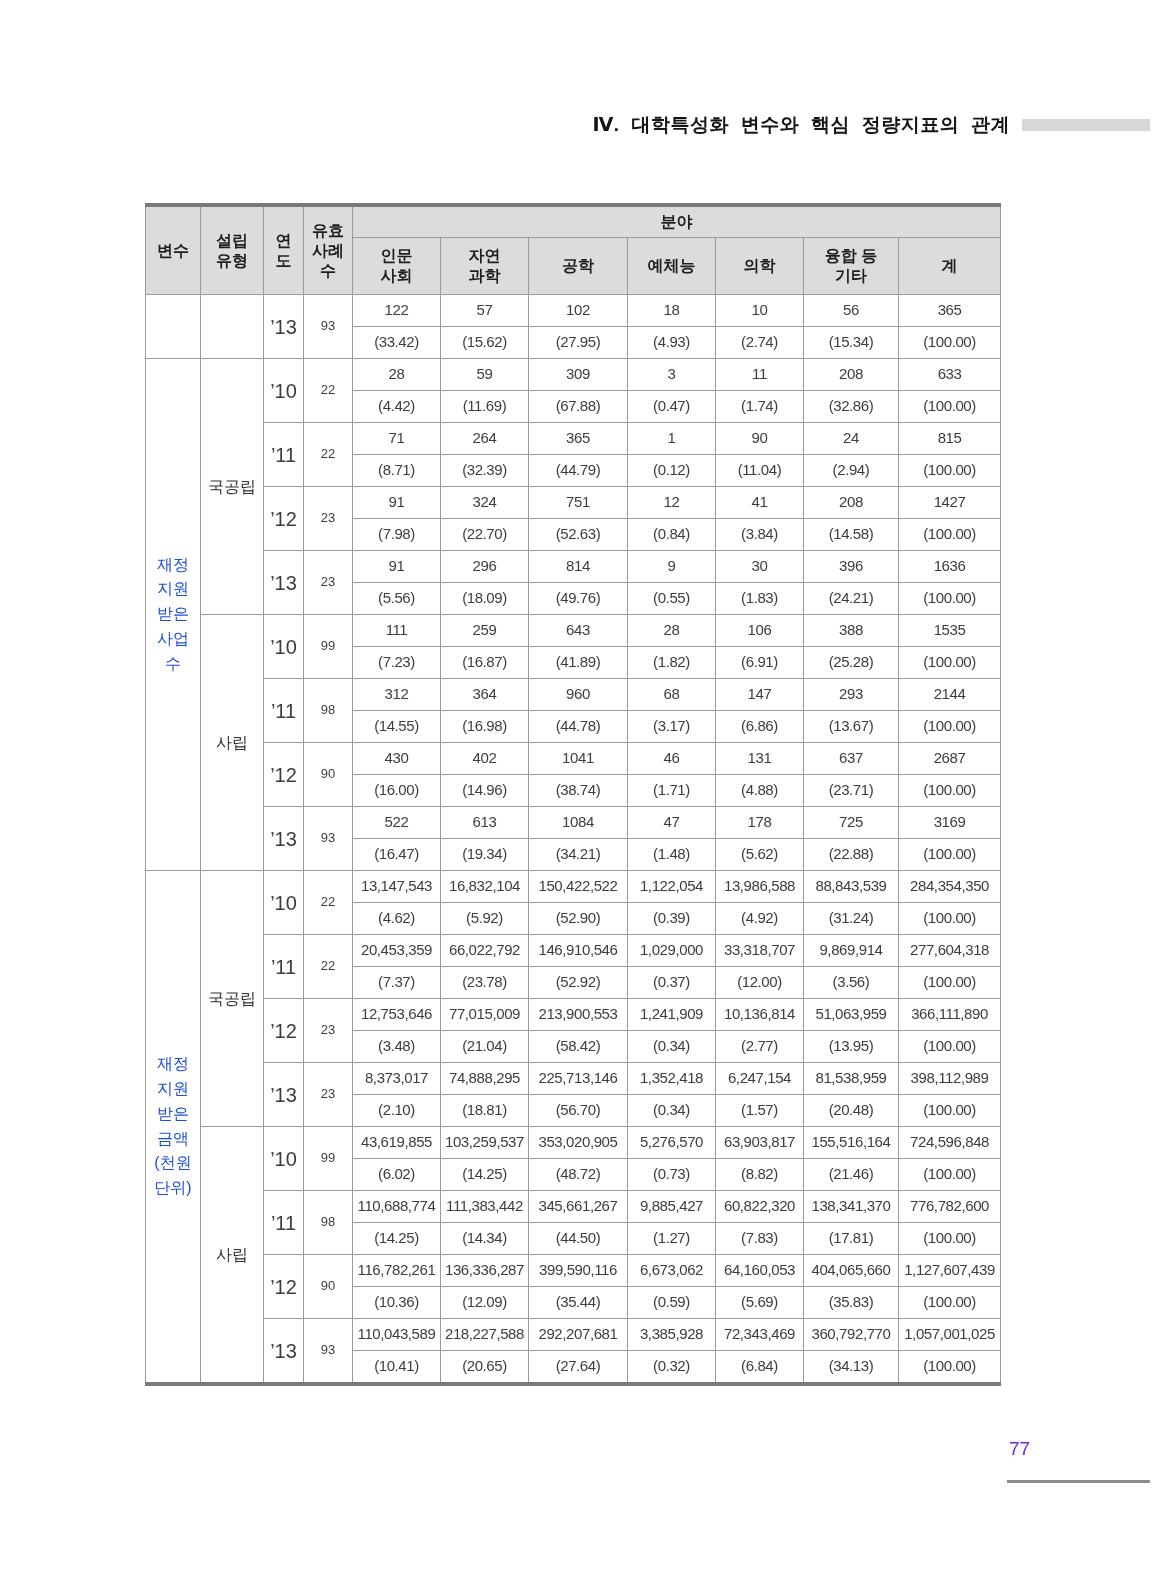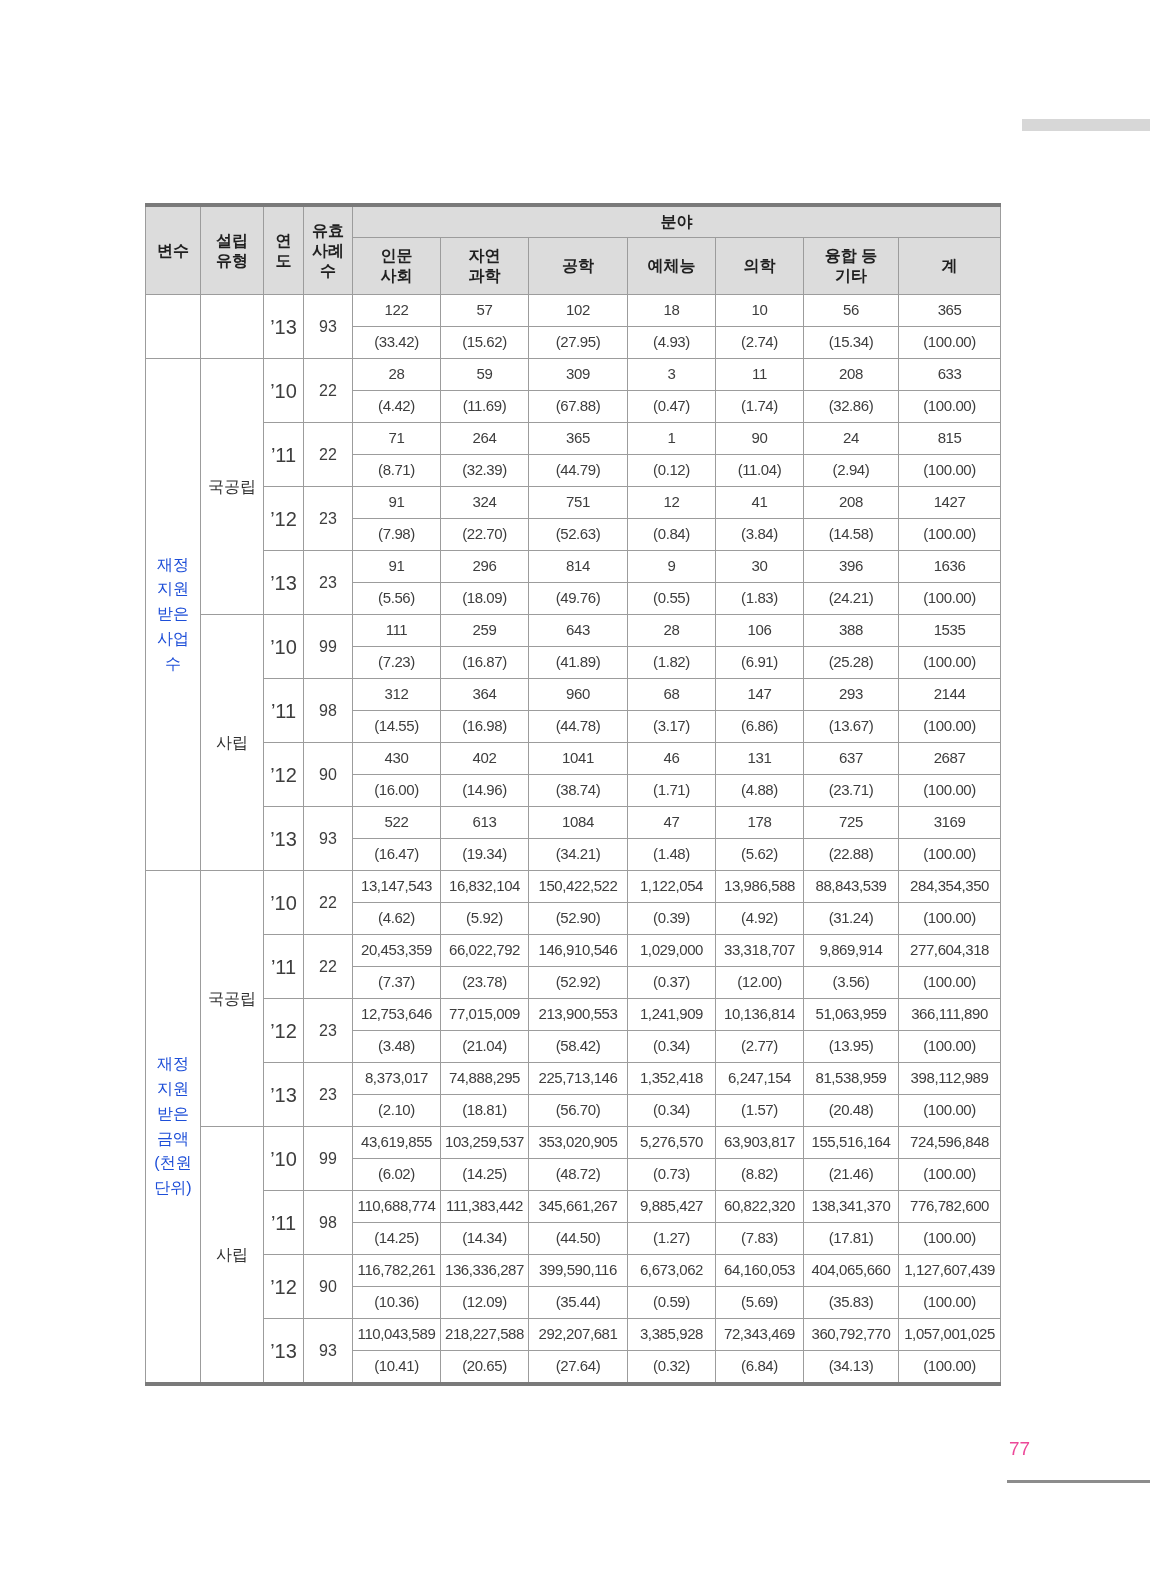--- a/index.html
+++ b/index.html
@@ -43,37 +43,38 @@
     background:#dcdcdc;
     font-size:16px; font-weight:bold; color:#1f1f1f;
     white-space:pre-line; line-height:1.25;
   }
   thead tr.hdr-top th { height:30px; }
   thead tr.hdr-sub th { height:56px; }
   tbody td { font-size:15px; color:#3d3d3d; height:31px; line-height:1.1; }
   td.var-cell  { font-size:16px; color:#1d4ed8; white-space:pre-line; line-height:1.55; }
   td.est-cell  { font-size:16px; color:#2f2f2f; }
   td.year-cell { font-size:20px; }
-  td.cases-cell{ font-size:16px; }
+  td.cases-cell{ font-size:13px; }
   td.num-cell  { letter-spacing:-0.4px; }
 
   
   .page-footer {
     position:absolute; top:1438px; left:1007px; width:143px;
   }
   .page-number {
-    font-size:19px; color:#ec4899; text-align:left;
+    font-size:19px; color:#6d28d9; text-align:left;
     padding-left:2px; margin-bottom:20px;
   }
   .page-rule { height:3px; background:#8c8c8c; }
 </style>
 </head>
 <body>
 
 <div class="heading">
+  <span class="heading-text">Ⅳ. 대학특성화 변수와 핵심 정량지표의 관계</span>
   <span class="heading-bar"></span>
 </div>
 
 <div class="table-wrap">
   <table>
     <colgroup>
       <col style="width:55px">
         <col style="width:63px">
         <col style="width:40px">
         <col style="width:49px">

